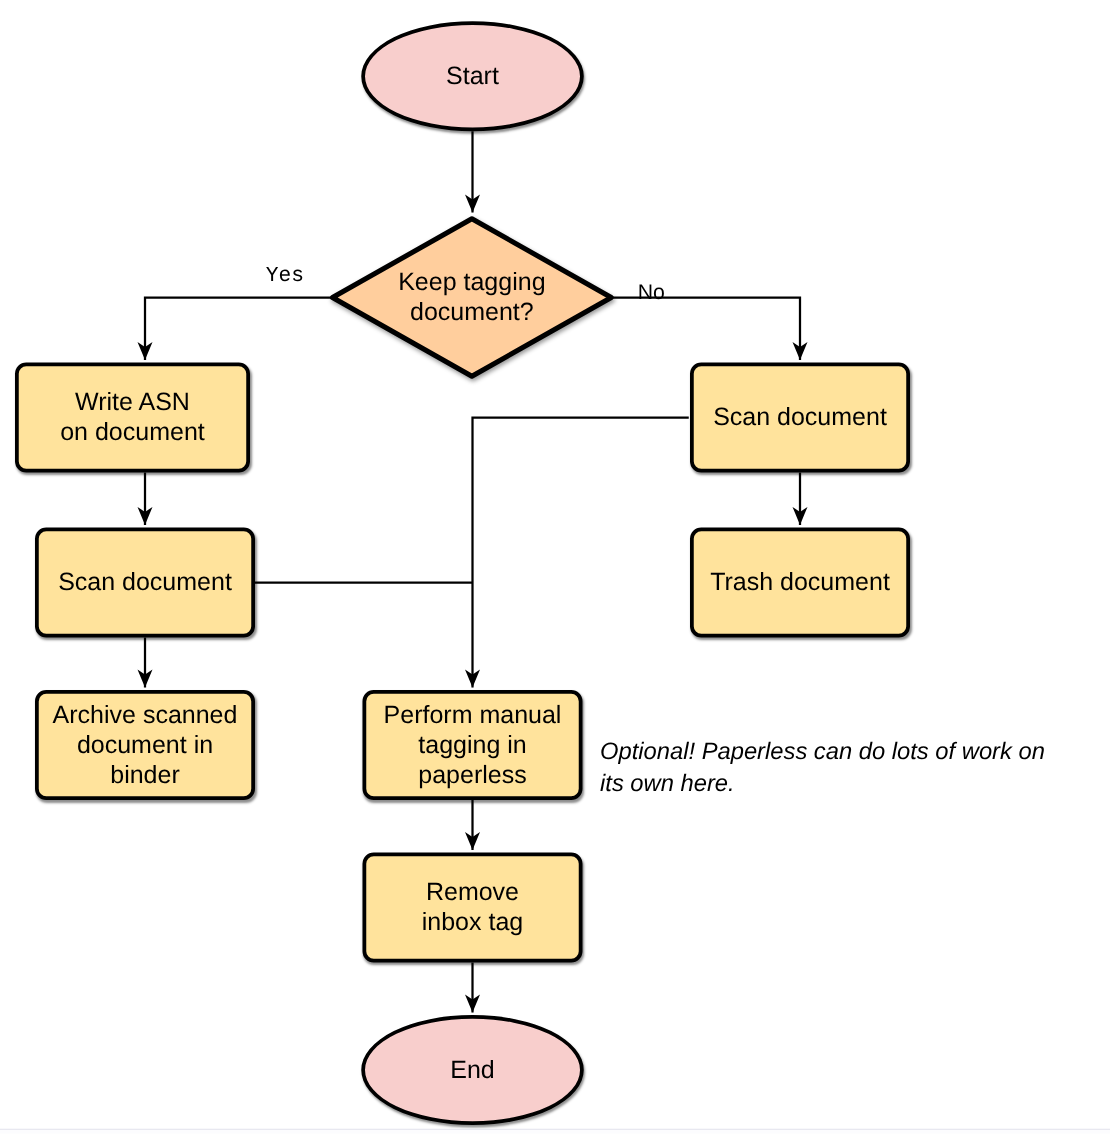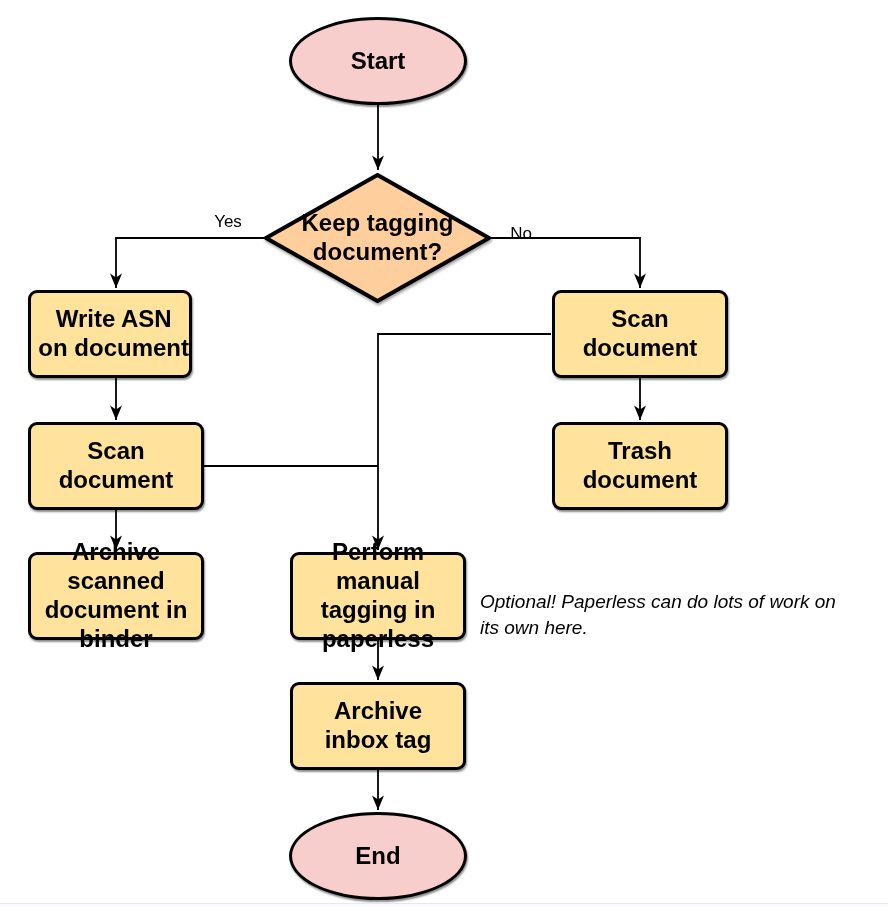--- a/index.html
+++ b/index.html
@@ -21,24 +21,23 @@
     fill: none;
     stroke: #000000;
     stroke-width: 1.8;
   }
   .node {
     position: absolute;
     display: flex;
     align-items: center;
     justify-content: center;
     text-align: center;
-    font-size: 24px;
+    font-size: 20px;
     line-height: 1.2;
     box-sizing: border-box;
-    font-weight: bold;
   }
   .node-label { white-space: pre-line; }
   .process {
     background: #ffe39c;
     border: 3px solid #000000;
     border-radius: 9px;
     box-shadow: 1px 2px 2px rgba(0,0,0,0.45);
   }
   .terminal {
     background: #f8cecc;
@@ -110,25 +109,25 @@
   </div>
 
   <div class="node diamond-node" style="left:263px; top:172px; width:229px; height:132px;">
     <svg width="229" height="132" viewBox="0 0 229 132">
       <polygon points="114.5,3 226,66 114.5,129 3,66" fill="#ffce9d" stroke="#000000" stroke-width="4" stroke-linejoin="round"></polygon>
     </svg>
     <span class="node-label">Keep tagging
 document?</span>
   </div>
 
-  <div class="edge-label" style="left:203px; top:212px;">Yes</div>
+  <div class="edge-label" style="left:203px; top:212px;font-family:Liberation Mono, monospace;">Yes</div>
 
   <div class="edge-label" style="left:496px; top:224px;">No</div>
 
-  <div class="node process" style="left:28px; top:290px; width:164px; height:88px;justify-content:flex-end;">
+  <div class="node process" style="left:12px; top:290px; width:188px; height:88px;">
     <span class="node-label">Write ASN
 on document</span>
   </div>
 
   <div class="node process" style="left:28px; top:422px; width:176px; height:88px;">
     <span class="node-label">Scan document</span>
   </div>
 
   <div class="node process" style="left:28px; top:552px; width:176px; height:88px;">
     <span class="node-label">Archive scanned
@@ -147,21 +146,21 @@
   </div>
 
   <div class="node process" style="left:552px; top:422px; width:176px; height:88px;">
     <span class="node-label">Trash document</span>
   </div>
 
   <div class="annotation">Optional! Paperless can do lots of work on
 its own here.</div>
 
   <div class="node process" style="left:290px; top:682px; width:176px; height:88px;">
-    <span class="node-label">Archive
+    <span class="node-label">Remove
 inbox tag</span>
   </div>
 
   <div class="node terminal" style="left:289px; top:812px; width:178px; height:88px;text-align:center;">
     <span class="node-label">End</span>
   </div>
 
   <div class="footer-divider"></div>
 
 </div>

